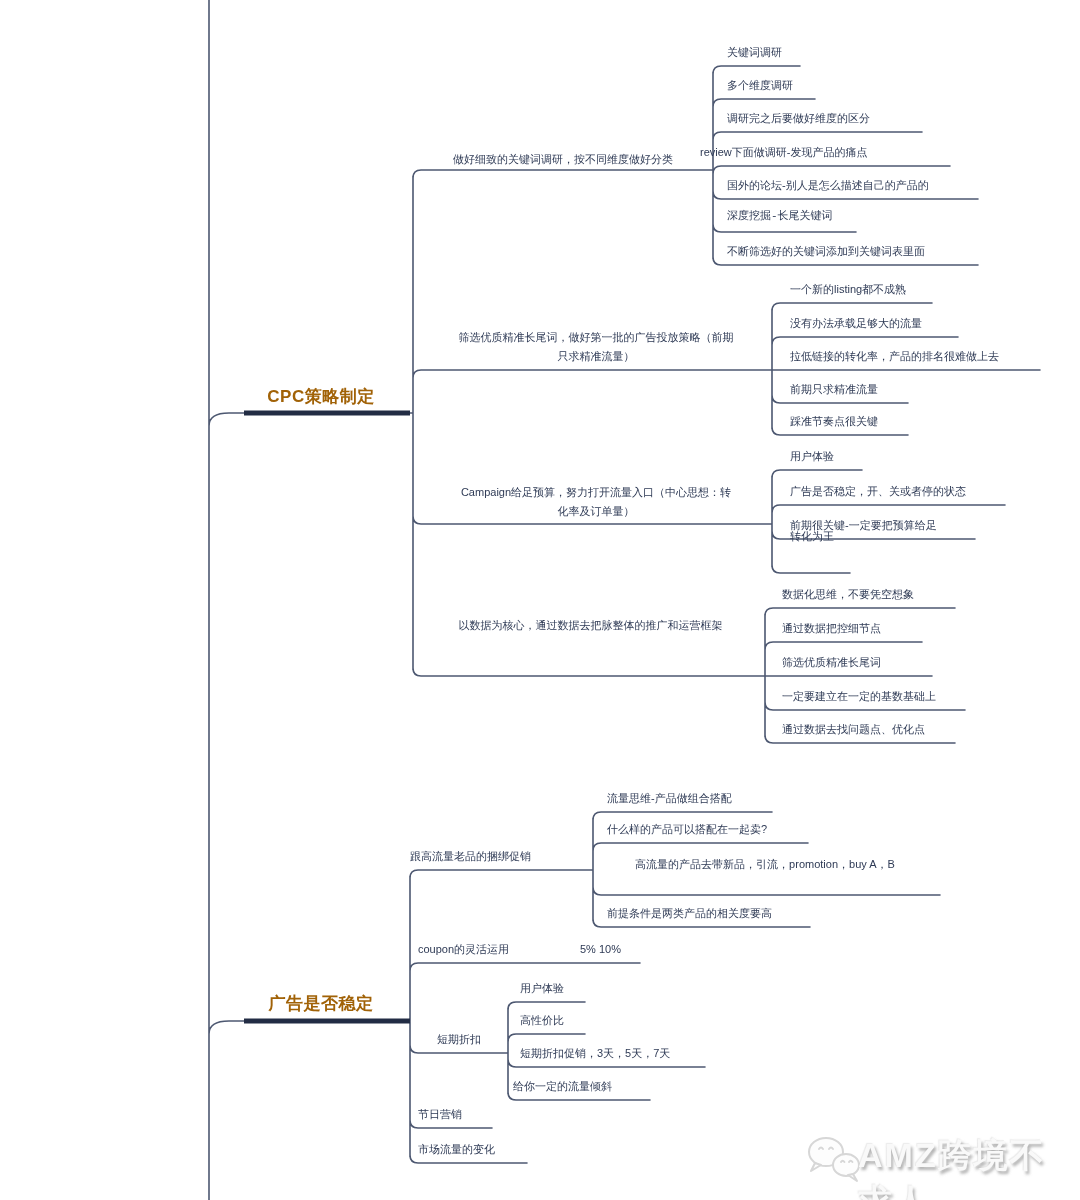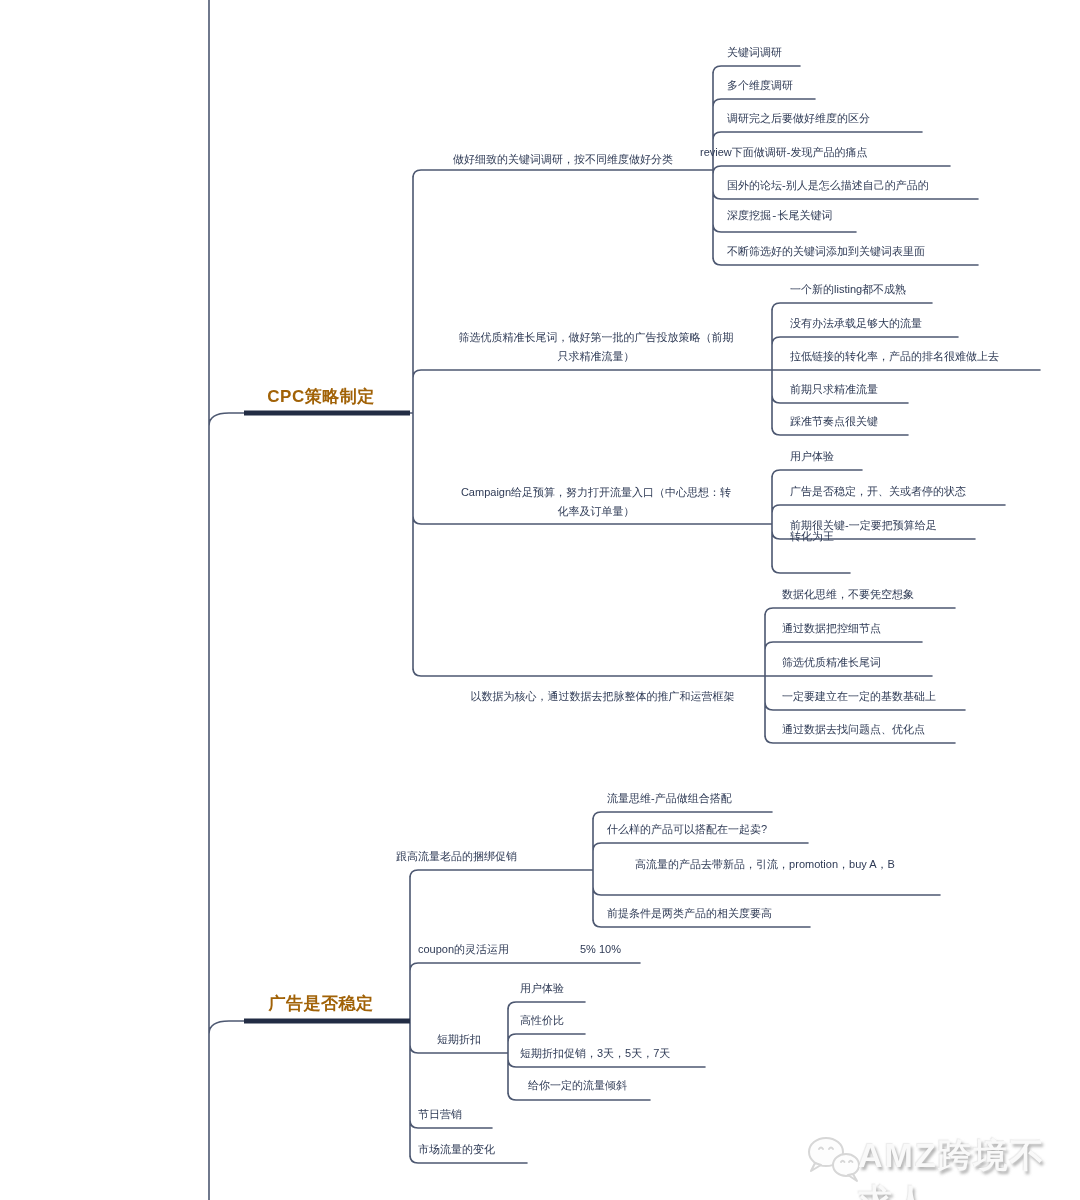--- a/index.html
+++ b/index.html
@@ -97,43 +97,43 @@
 
   <div class="lbl ctr two" style="left:423px;top:483px;width:346px;">
     <div class="ln">Campaign给足预算，努力打开流量入口（中心思想：转</div>
     <div class="ln">化率及订单量）</div>
   </div>
   <div class="lbl" style="left:790px;top:447px;">用户体验</div>
   <div class="lbl" style="left:790px;top:482px;">广告是否稳定，开、关或者停的状态</div>
   <div class="lbl" style="left:790px;top:516px;">前期很关键-一定要把预算给足</div>
   <div class="lbl" style="left:790px;top:527px;">转化为王</div>
 
-  <div class="lbl ctr" style="left:413px;top:687px;width:355px;margin-left:12px;">以数据为核心，通过数据去把脉整体的推广和运营框架</div>
+  <div class="lbl ctr" style="left:413px;top:616px;width:355px;">以数据为核心，通过数据去把脉整体的推广和运营框架</div>
   <div class="lbl" style="left:782px;top:585px;">数据化思维，不要凭空想象</div>
   <div class="lbl" style="left:782px;top:619px;">通过数据把控细节点</div>
   <div class="lbl" style="left:782px;top:653px;">筛选优质精准长尾词</div>
   <div class="lbl" style="left:782px;top:687px;">一定要建立在一定的基数基础上</div>
   <div class="lbl" style="left:782px;top:720px;">通过数据去找问题点、优化点</div>
 
-  <div class="lbl" style="left:396px;top:847px;">跟高流量老品的捆绑促销</div>
+  <div class="lbl" style="left:410px;top:847px;">跟高流量老品的捆绑促销</div>
   <div class="lbl" style="left:607px;top:789px;">流量思维-产品做组合搭配</div>
   <div class="lbl" style="left:607px;top:820px;">什么样的产品可以搭配在一起卖?</div>
   <div class="lbl ctr two" style="left:600px;top:855px;width:330px;">
     <div class="ln">高流量的产品去带新品，引流，promotion，buy A，B</div>
   </div>
   <div class="lbl" style="left:607px;top:904px;">前提条件是两类产品的相关度要高</div>
 
   <div class="lbl" style="left:418px;top:940px;">coupon的灵活运用</div>
   <div class="lbl" style="left:580px;top:940px;">5% 10%</div>
 
   <div class="lbl" style="left:437px;top:1030px;">短期折扣</div>
   <div class="lbl" style="left:520px;top:979px;">用户体验</div>
   <div class="lbl" style="left:520px;top:1011px;">高性价比</div>
   <div class="lbl" style="left:520px;top:1044px;">短期折扣促销，3天，5天，7天</div>
-  <div class="lbl" style="left:528px;top:1077px;font-family:Liberation Mono, monospace;">给你一定的流量倾斜</div>
+  <div class="lbl" style="left:513px;top:1077px;">给你一定的流量倾斜</div>
 
   <div class="lbl" style="left:418px;top:1105px;">节日营销</div>
   <div class="lbl" style="left:418px;top:1140px;">市场流量的变化</div>
 
   <svg class="wm-icon" width="62" height="56" viewBox="0 0 62 56">
     <g fill="#fdfdfd" stroke="#d7d7d7" stroke-width="2">
       <ellipse cx="23" cy="19" rx="17" ry="14"></ellipse>
       <path d="M12,30 L8,38 L18,32 Z" stroke-linejoin="round"></path>
       <ellipse cx="43" cy="32" rx="13" ry="11"></ellipse>
       <path d="M50,41 L54,48 L45,42 Z" stroke-linejoin="round"></path>

